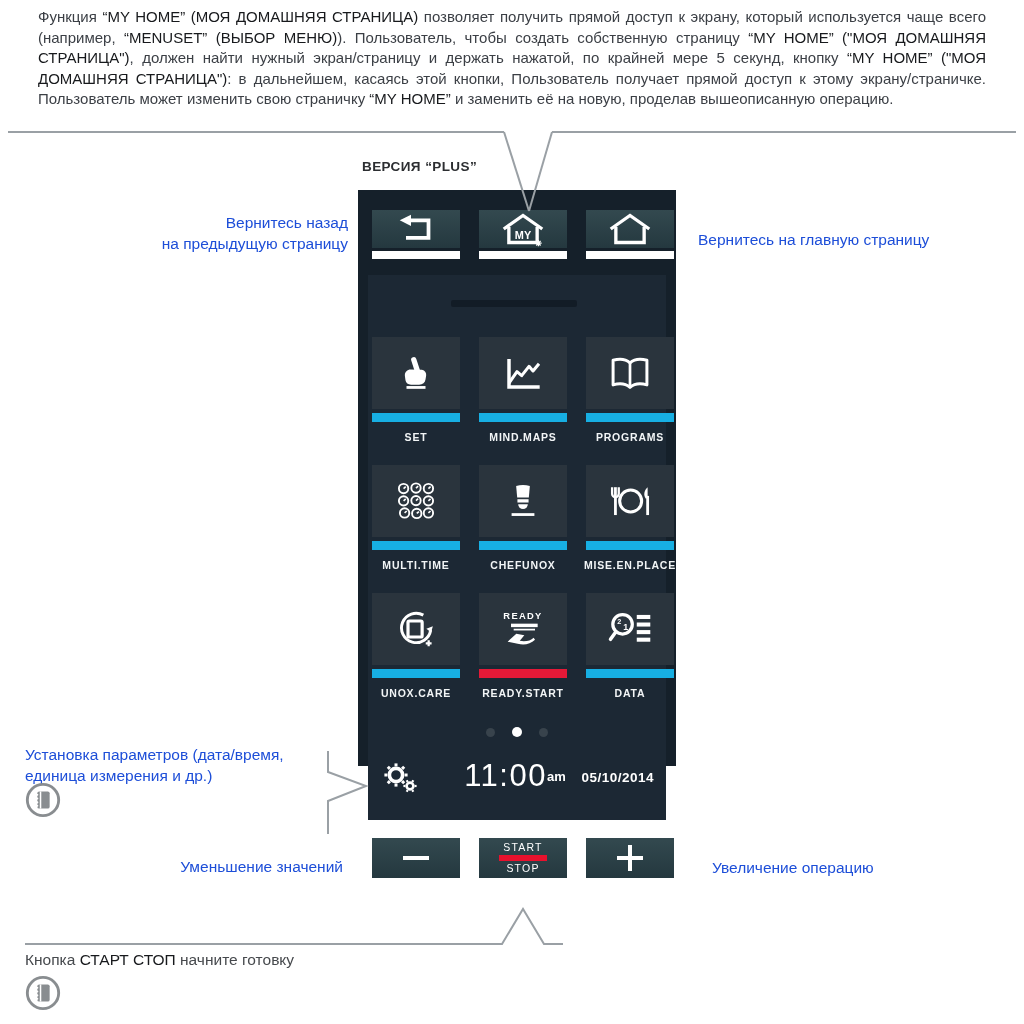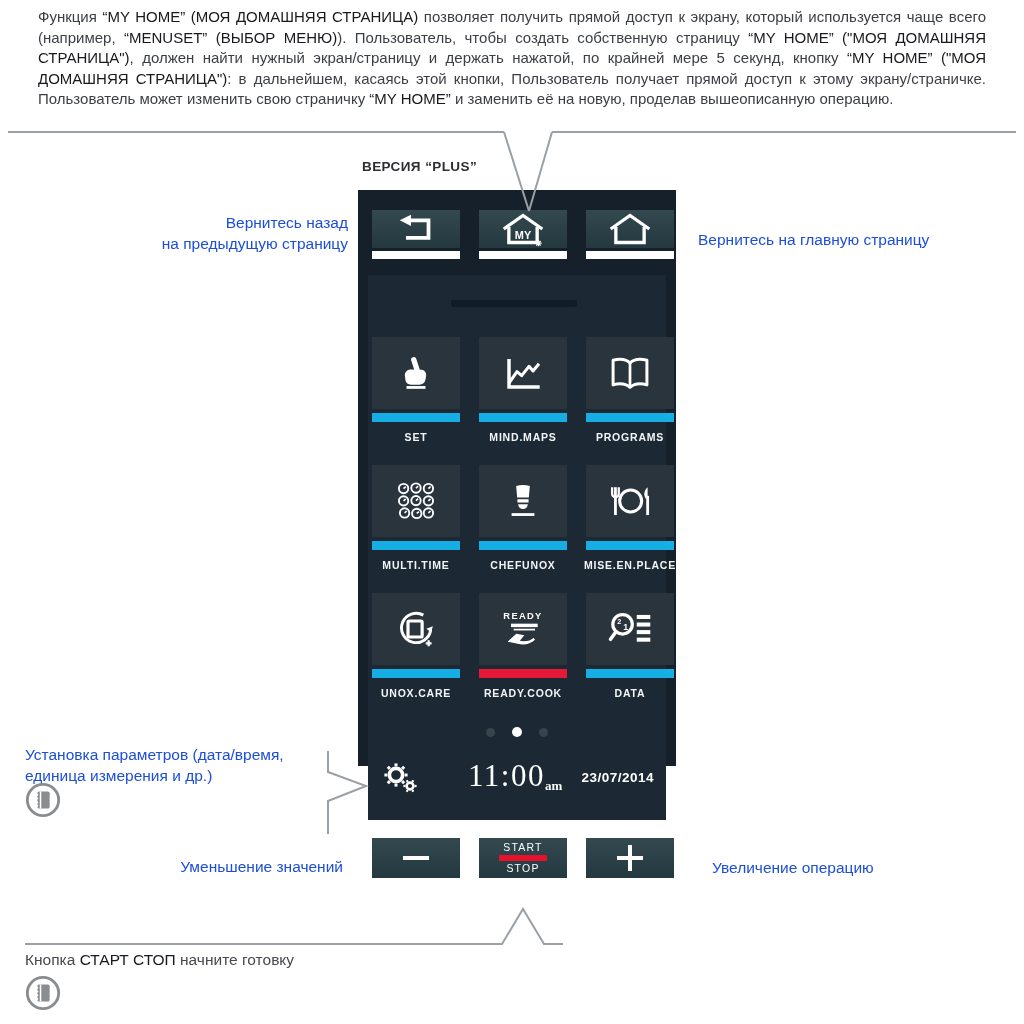--- a/index.html
+++ b/index.html
@@ -35,21 +35,21 @@
   .bar-red{background:var(--accent-red,#e51937);}
   .tile-label{margin-top:9px;font-size:10.5px;font-weight:700;letter-spacing:.8px;color:#f2f5f6;
               position:relative;left:50%;transform:translateX(-50%);width:max-content;text-align:center;}
 
   .dots{position:absolute;left:50%;top:452px;transform:translateX(-50%);display:flex;gap:17px;align-items:center;}
   .dot{width:9px;height:9px;border-radius:50%;background:#38434c;cursor:pointer;}
   .dot.active{width:10px;height:10px;background:#fff;}
 
   .status{position:absolute;left:0;top:483px;width:100%;height:44px;}
   .gear-btn{position:absolute;left:14px;top:3px;cursor:pointer;}
-  .time-wrap{position:absolute;left:50%;transform:translateX(-52%);top:0;display:flex;align-items:flex-end;font-family:Liberation Serif, serif;}
+  .time-wrap{position:absolute;left:50%;transform:translateX(-52%);top:0;display:flex;align-items:center;}
   .time{font-size:31px;color:#fff;letter-spacing:1.5px;font-weight:500;}
   .meridiem{font-size:13px;font-weight:700;color:#fff;}
   .date{position:absolute;right:12px;top:12px;font-size:13.5px;font-weight:700;color:#fff;letter-spacing:.5px;}
 
   .ss-label{font-size:10.5px;font-weight:400;letter-spacing:1.2px;color:#fff;line-height:11px;text-align:right;}
   .ss-red{width:48px;height:6px;background:var(--start-red,#e8112d);margin:2px 0;}
 
   
   .ann{position:absolute;font-size:15.5px;color:#1d4ed8;line-height:21px;}
   .ann-back{left:48px;top:212px;width:300px;text-align:right;}
@@ -224,21 +224,21 @@
       <div class="tile" style="left:111px;top:318px">
         <div class="tile-face">
           <svg width="48" height="40" viewBox="0 0 36 30">
             <text x="18" y="7.5" text-anchor="middle" font-size="7" font-weight="700" letter-spacing="1" fill="#fff">READY</text>
             <rect x="9" y="11" width="20" height="2.6" fill="#fff"></rect>
             <rect x="11" y="14.8" width="16" height="1.3" fill="#fff"></rect>
             <path d="M6.5 24.5 l6.5 -6 6 1.2 -3.4 4.2 c4.6 .8 8 -.2 10.4 -2.4 l1 1.6 c-3.4 3.4 -8.4 4.4 -13 3 z" fill="#fff"></path>
           </svg>
         </div>
         <div class="tile-bar bar-red"></div>
-        <div class="tile-label">READY.COOK</div>
+        <div class="tile-label">READY.START</div>
       </div>
 
       <div class="tile" style="left:218px;top:318px">
         <div class="tile-face">
           <svg width="46" height="38" viewBox="0 0 34 28">
             <circle cx="11.5" cy="10.5" r="7.2" fill="none" stroke="#fff" stroke-width="2.4"></circle>
             <line x1="6.6" y1="16" x2="2.6" y2="21.6" stroke="#fff" stroke-width="2.6" stroke-linecap="round"></line>
             <text x="7.6" y="10.4" font-size="5.4" font-weight="700" fill="#fff">2</text>
             <text x="12" y="14.6" font-size="6.6" font-weight="700" fill="#fff">1</text>
             <rect x="22" y="3.6" width="10" height="3" fill="#fff"></rect>
@@ -281,21 +281,21 @@
                 <line x1="25.7" y1="21" x2="24.7" y2="19.3"></line>
                   <line x1="30.3" y1="21" x2="31.3" y2="19.3"></line>
               </g>
             </g>
           </svg>
         </span>
         <span class="time-wrap">
           <span class="time">11:00</span>
           <span class="meridiem">am</span>
         </span>
-        <span class="date">23/07/2014</span>
+        <span class="date">05/10/2014</span>
       </div>
     </div>
 
     <div class="keywrap" style="left:14px;top:648px">
       <div class="key tall">
         <svg width="26" height="6" viewBox="0 0 26 6">
           <rect x="0" y="1" width="26" height="4" fill="#fff"></rect>
         </svg>
       </div>
       <div class="key-bar"></div>

